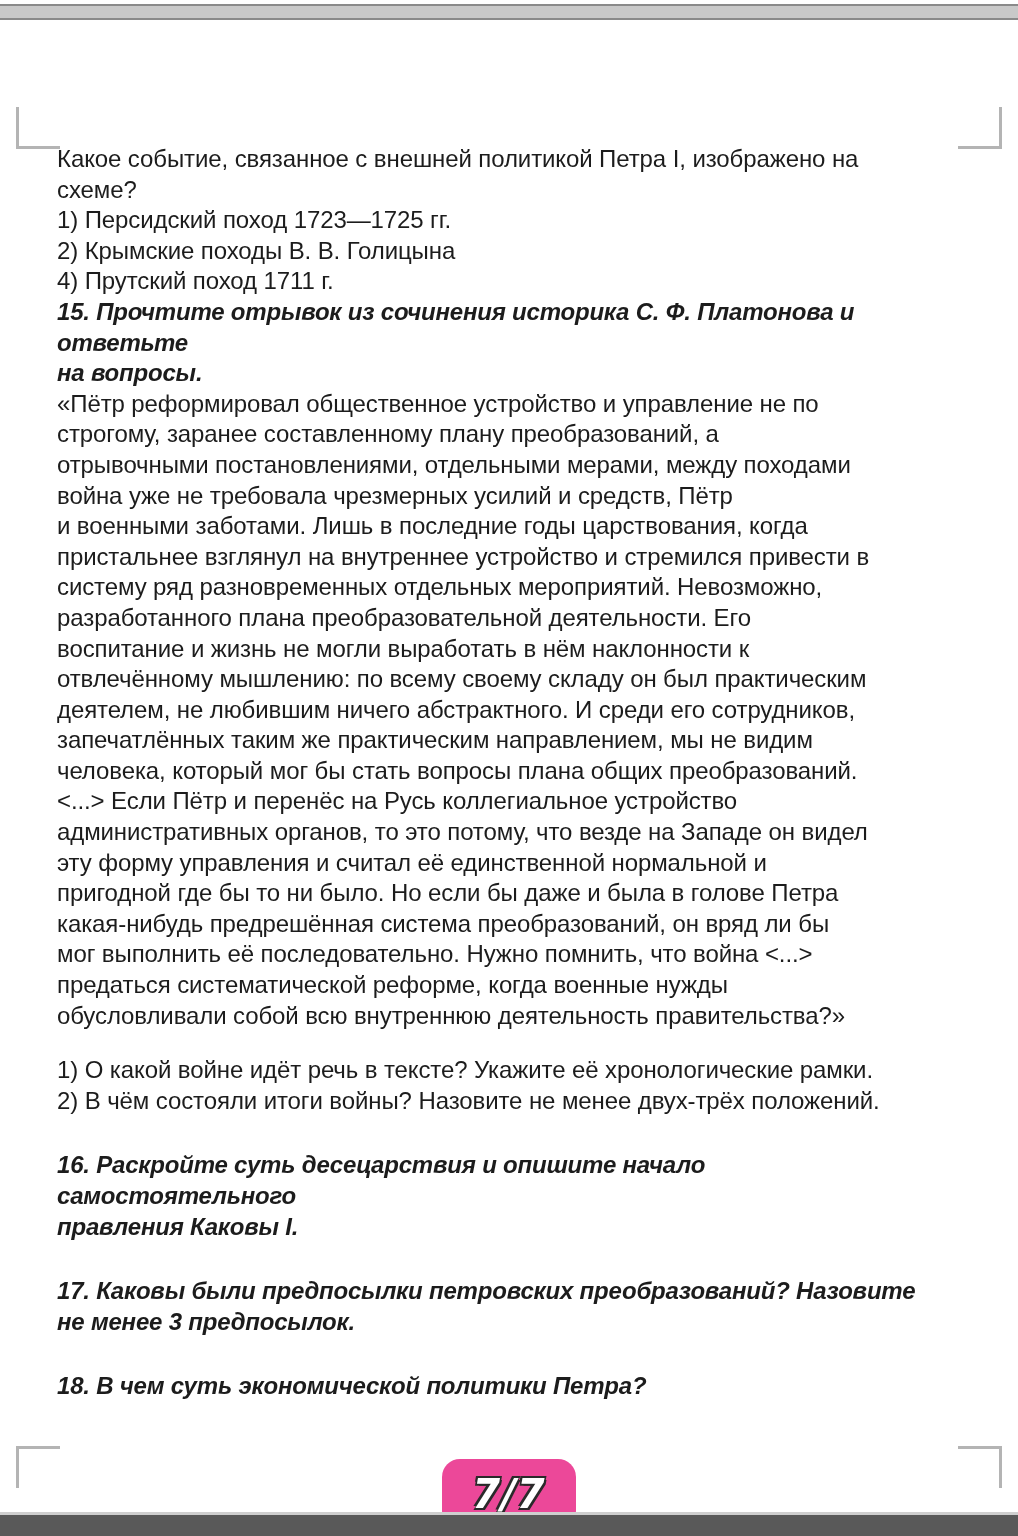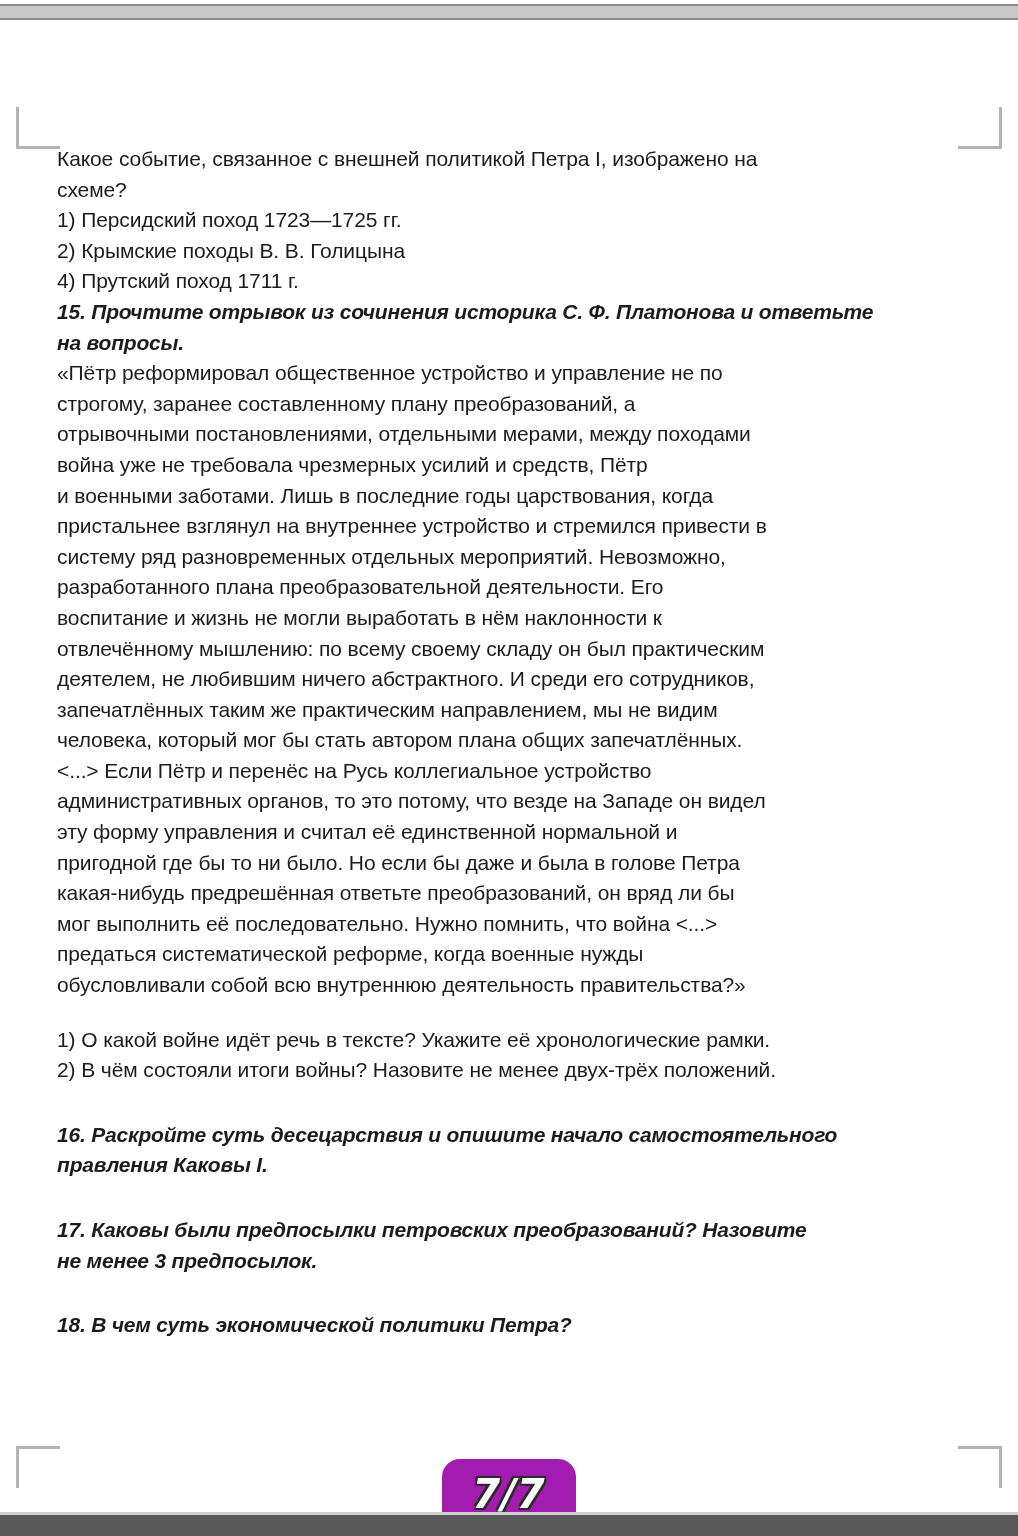--- a/index.html
+++ b/index.html
@@ -62,21 +62,21 @@
 
   
   .doc-body {
     position: absolute;
     left: 57px;
     top: 122px;
     width: 892px;
   }
   .line,
   .para {
-    font-size: 21px;
+    font-size: 24px;
     line-height: 30.6px;
     color: #1c1c1c;
     letter-spacing: -0.1px;
     margin: 0;
     text-align: left;
   }
   .bold {
     font-weight: bold;
     letter-spacing: -0.2px;
     font-style: italic;
@@ -85,21 +85,21 @@
   .spacer-md { height: 34px; }
 
   
   .page-badge {
     position: absolute;
     left: 50%;
     transform: translateX(-50%);
     top: 1437px;
     min-width: 134px;
     height: 70px;
-    background: #a21caf;
+    background: #ec4899;
     border-radius: 18px;
     display: flex;
     align-items: center;
     justify-content: center;
     text-align: center;
   }
   .page-badge-label {
     font-family: "DejaVu Sans", sans-serif;
     font-size: 40px;
     font-weight: bold;
@@ -145,26 +145,26 @@
         <p class="line">отрывочными постановлениями, отдельными мерами, между походами</p>
         <p class="line">война уже не требовала чрезмерных усилий и средств, Пётр</p>
         <p class="line">и военными заботами. Лишь в последние годы царствования, когда</p>
         <p class="line">пристальнее взглянул на внутреннее устройство и стремился привести в</p>
         <p class="line">систему ряд разновременных отдельных мероприятий. Невозможно,</p>
         <p class="line">разработанного плана преобразовательной деятельности. Его</p>
         <p class="line">воспитание и жизнь не могли выработать в нём наклонности к</p>
         <p class="line">отвлечённому мышлению: по всему своему складу он был практическим</p>
         <p class="line">деятелем, не любившим ничего абстрактного. И среди его сотрудников,</p>
         <p class="line">запечатлённых таким же практическим направлением, мы не видим</p>
-        <p class="line">человека, который мог бы стать автором плана общих запечатлённых.</p>
+        <p class="line">человека, который мог бы стать вопросы плана общих преобразований.</p>
         <p class="line">&lt;...&gt; Если Пётр и перенёс на Русь коллегиальное устройство</p>
         <p class="line">административных органов, то это потому, что везде на Западе он видел</p>
         <p class="line">эту форму управления и считал её единственной нормальной и</p>
         <p class="line">пригодной где бы то ни было. Но если бы даже и была в голове Петра</p>
-        <p class="line">какая-нибудь предрешённая ответьте преобразований, он вряд ли бы</p>
+        <p class="line">какая-нибудь предрешённая система преобразований, он вряд ли бы</p>
         <p class="line">мог выполнить её последовательно. Нужно помнить, что война &lt;...&gt;</p>
         <p class="line">предаться систематической реформе, когда военные нужды</p>
         <p class="line">обусловливали собой всю внутреннюю деятельность правительства?»</p>
       </div>
 
       <div class="spacer-sm"></div>
 
       <p class="line">1) О какой войне идёт речь в тексте? Укажите её хронологические рамки.</p>
       <p class="line">2) В чём состояли итоги войны? Назовите не менее двух-трёх положений.</p>
     </div>

